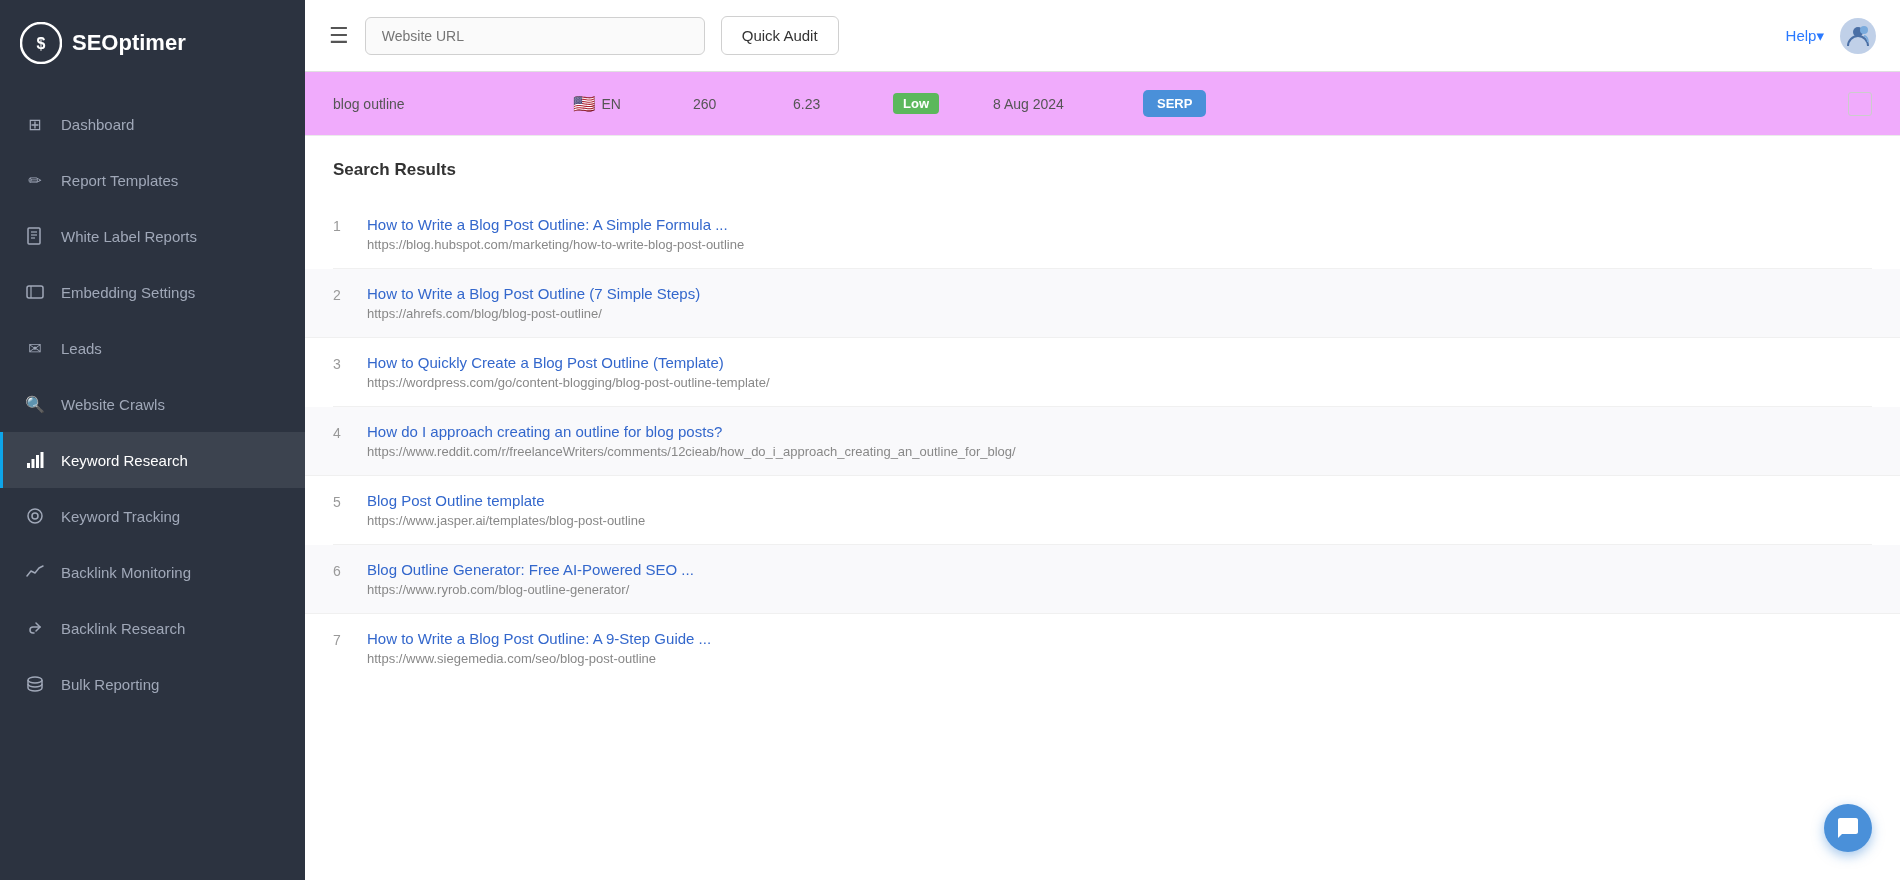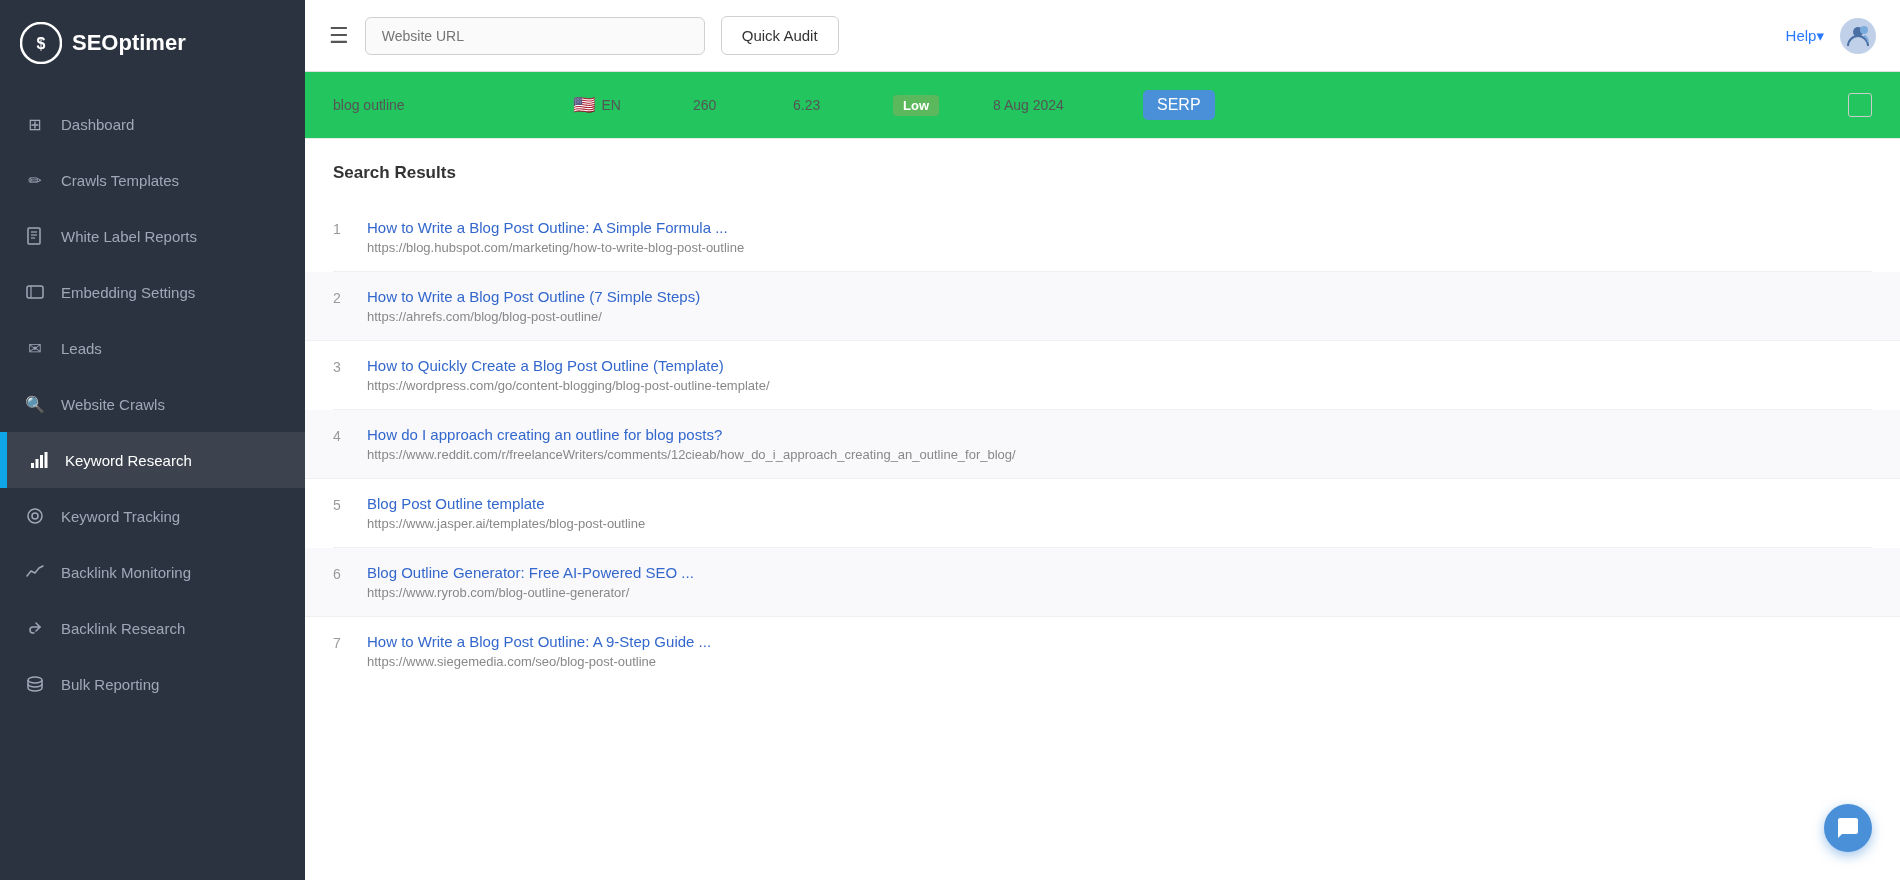--- a/index.html
+++ b/index.html
@@ -43,21 +43,21 @@
       color: #a0a8b8;
       cursor: pointer;
       font-size: 15px;
       font-weight: 400;
       border-left: 3px solid transparent;
       transition: background 0.15s;
     }
     .nav-item.active {
       color: #ffffff;
       background: rgba(255,255,255,0.08);
-      border-left: 7px solid #0ea5e9;
+      border-left: 3px solid #0ea5e9;
     }
     .nav-item .nav-icon {
       width: 20px;
       height: 20px;
       display: flex;
       align-items: center;
       justify-content: center;
       flex-shrink: 0;
       font-size: 16px;
     }
@@ -132,21 +132,21 @@
       overflow-y: auto;
       padding: 0;
     }
 
     
     .keyword-row {
       display: flex;
       align-items: center;
       padding: 18px 28px;
       border-bottom: 1px solid #ebebeb;
-      background: #22c55e;
+      background: #f0abfc;
       gap: 20px;
     }
     .keyword-cell { color: #555; font-size: 14px; }
     .keyword-cell.keyword-name { width: 220px; }
     .keyword-cell.flag { width: 100px; display: flex; align-items: center; gap: 6px; }
     .keyword-cell.volume { width: 80px; }
     .keyword-cell.difficulty { width: 80px; }
     .keyword-cell.difficulty-badge {
       width: 80px;
     }
@@ -159,22 +159,22 @@
       font-weight: 600;
       display: inline-block;
     }
     .keyword-cell.date { width: 130px; }
     .serp-btn {
       padding: 6px 14px;
       background: #4a90d9;
       color: white;
       border: none;
       border-radius: 5px;
-      font-size: 16px;
-      font-weight: 400;
+      font-size: 13px;
+      font-weight: 700;
       cursor: pointer;
     }
     .checkbox-cell {
       width: 24px;
       height: 24px;
       border: 1px solid #ccc;
       border-radius: 3px;
       margin-left: auto;
     }
 
@@ -254,21 +254,21 @@
   </div>
   <div class="sidebar-nav">
 
     <div class="nav-item">
       <span class="nav-icon">⊞</span>
       <span>Dashboard</span>
     </div>
 
     <div class="nav-item">
       <span class="nav-icon">✏</span>
-      <span>Crawls Templates</span>
+      <span>Report Templates</span>
     </div>
 
     <div class="nav-item">
       <span class="nav-icon">
         <svg width="18" height="18" viewBox="0 0 18 18" fill="none">
           <rect x="2" y="1" width="12" height="16" rx="1" stroke="#a0a8b8" stroke-width="1.5"></rect>
           <line x1="5" y1="5" x2="11" y2="5" stroke="#a0a8b8" stroke-width="1.2"></line>
           <line x1="5" y1="8" x2="11" y2="8" stroke="#a0a8b8" stroke-width="1.2"></line>
           <line x1="5" y1="11" x2="9" y2="11" stroke="#a0a8b8" stroke-width="1.2"></line>
         </svg>

